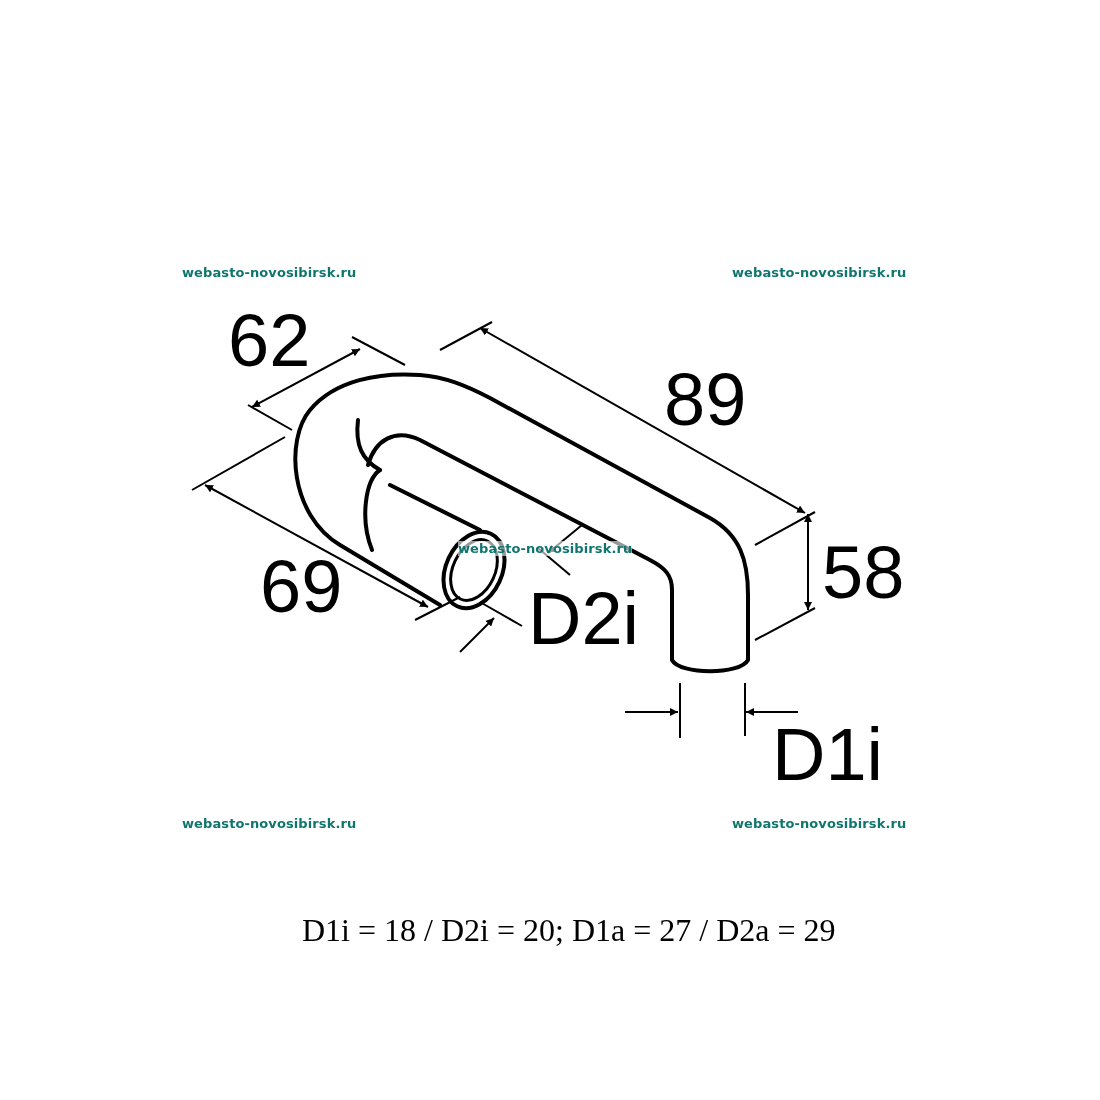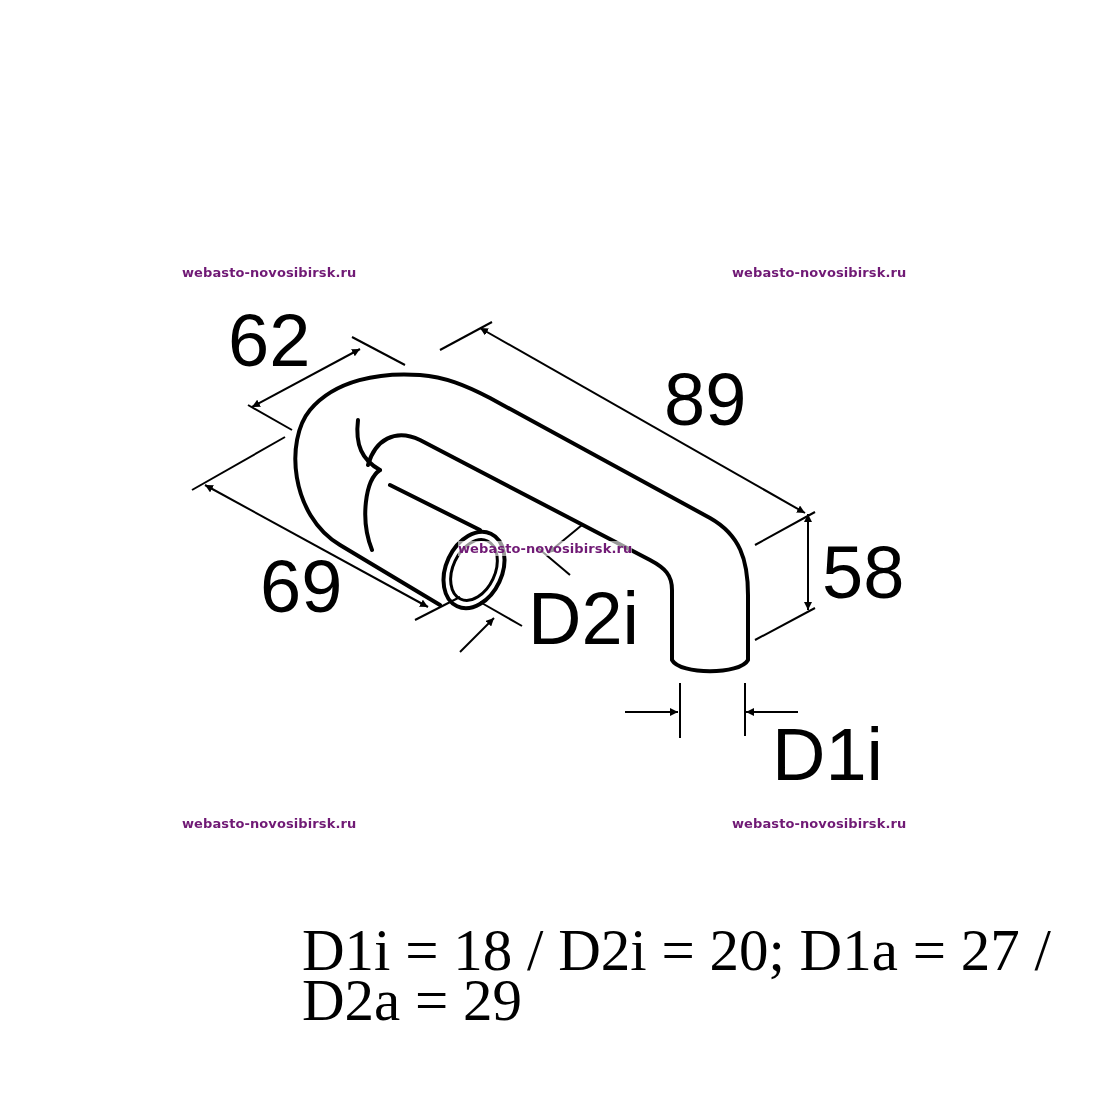--- a/index.html
+++ b/index.html
@@ -1,21 +1,21 @@
 <!DOCTYPE html>
 <html><head>
 <meta charset="utf-8">
 <style>
   html, body { margin:0; padding:0; background:#ffffff; }
   body { width:1100px; height:1100px; position:relative; overflow:hidden; font-family:"Liberation Sans", sans-serif; }
-  .wm { position:absolute; font-family:"DejaVu Sans", sans-serif; font-weight:bold; font-size:13px; color:#701a75; letter-spacing:0.1px; white-space:nowrap; }
+  .wm { position:absolute; font-family:"DejaVu Sans", sans-serif; font-weight:bold; font-size:13px; color:#0f766e; letter-spacing:0.1px; white-space:nowrap; }
   .wm.center { background:rgba(255,255,255,0.6); }
   svg.drawing { position:absolute; left:0; top:0; width:1100px; height:1100px; }
   .dim { font-family:"Liberation Sans", sans-serif; font-size:74px; fill:#000; }
-  .caption { position:absolute; left:302px; top:905px; width:760px; font-family:"Liberation Serif", serif; font-size:59px; line-height:50px; color:#000;margin-top:20px; }
+  .caption { position:absolute; left:302px; top:905px; width:760px; font-family:"Liberation Serif", serif; font-size:32px; line-height:50px; color:#000; }
 </style>
 </head>
 <body>
 
 <div class="wm" style="left:182px; top:265px;">webasto-novosibirsk.ru</div>
 <div class="wm" style="left:732px; top:265px;">webasto-novosibirsk.ru</div>
 <div class="wm" style="left:732px; top:816px;">webasto-novosibirsk.ru</div>
 <div class="wm" style="left:182px; top:816px;">webasto-novosibirsk.ru</div>
 
 <svg class="drawing" viewBox="0 0 1100 1100">

